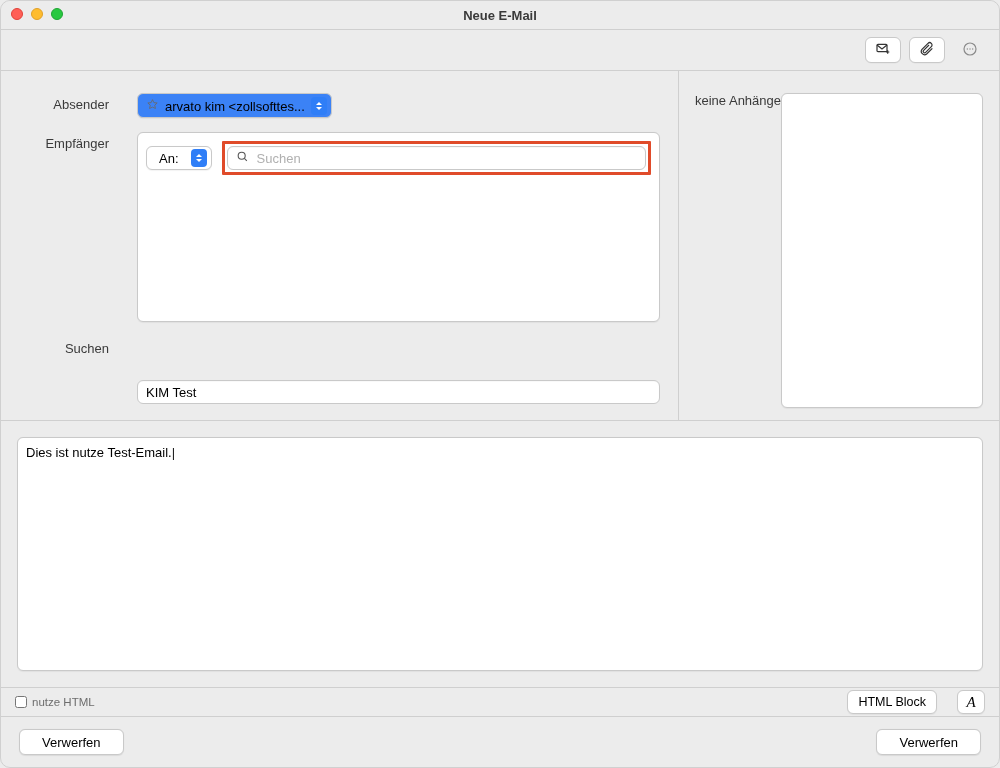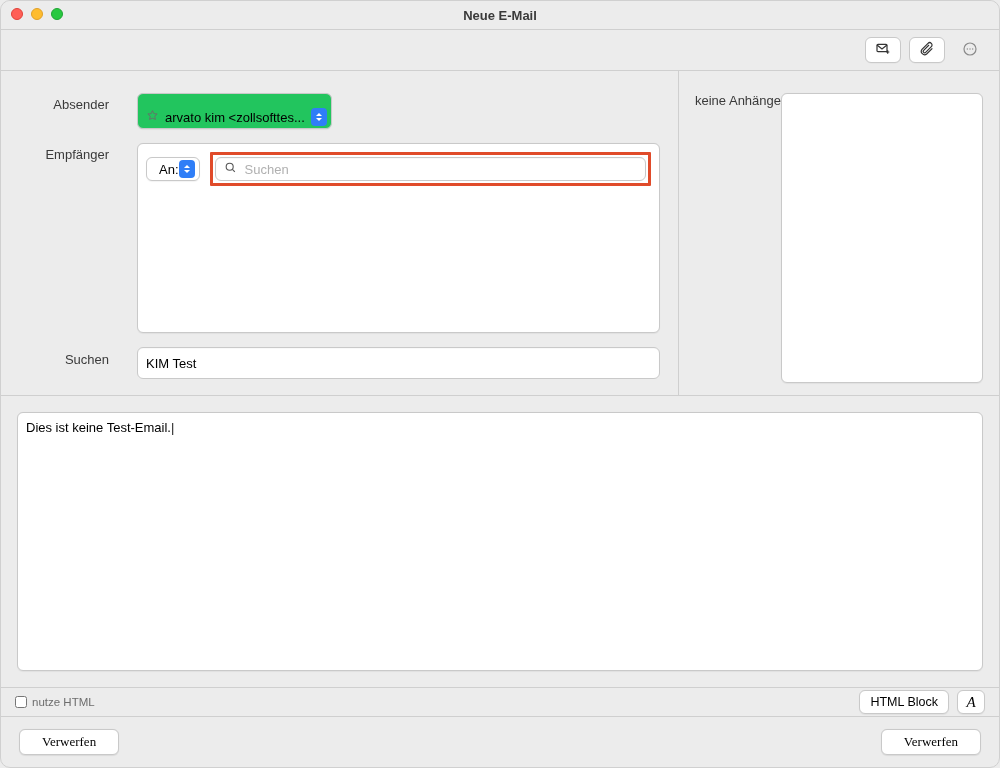--- a/index.html
+++ b/index.html
@@ -110,25 +110,25 @@
     padding-top: 4px;
     color: #3a3a3a;
     font-size: 13px;
   }
   .field-col {
     flex: 1;
   }
   .popup {
     display: inline-flex;
     align-items: center;
-    background: #22c55e;
+    background: #3b82f6;
     border: 1px solid #c9c9c9;
     border-radius: 6px;
     height: 22px;
-    padding: 12px 4px 0 8px;
+    padding: 1px 4px 0 8px;
     gap: 6px;
     box-shadow: 0 0.5px 1px rgba(0,0,0,0.05);
     font-size: 13px;
     max-width: 210px;
   }
   .popup .star { color: #7a7a7a; flex-shrink: 0; }
   .popup .sel-text {
     flex: 1;
     white-space: nowrap;
     overflow: hidden;
@@ -172,20 +172,21 @@
   }
   .recipient-type {
     display: inline-flex;
     align-items: center;
     background: #fff;
     border: 1px solid #c9c9c9;
     border-radius: 6px;
     height: 22px;
     padding: 0 4px 0 12px;
     box-shadow: 0 0.5px 1px rgba(0,0,0,0.05);
+    gap: 12px;
     font-size: 13px;
   }
   .search-wrap {
     flex: 1;
     position: relative;
     border: 3px solid #e04b2a;
     border-radius: 1px;
     padding: 2px;
     box-sizing: border-box;
   }
@@ -209,24 +210,25 @@
     background: transparent;
   }
   .search-field input::placeholder { color: #b0b0b0; }
 
   .subject-input {
     width: 100%;
     box-sizing: border-box;
     background: #fff;
     border: 1px solid #c9c9c9;
     border-radius: 6px;
-    height: 32px;
+    height: 24px;
     padding: 0 8px;
     font-size: 13px;
     box-shadow: 0 0.5px 1px rgba(0,0,0,0.05) inset;
+    margin-top: 44px;
   }
 
   .attachments {
     width: 320px;
     box-sizing: border-box;
     padding: 22px 16px 12px 16px;
     display: flex;
     flex-direction: row;
   }
   .attach-title {
@@ -266,21 +268,21 @@
   }
   .body-text::after { content: "|"; animation: none; opacity: 0.9; }
 
   
   .options-row {
     height: 28px;
     display: flex;
     align-items: center;
     padding: 0 14px;
     border-bottom: 1px solid #cfcfcf;
-    gap: 8px;
+    gap: 20px;
   }
   .use-html {
     display: flex;
     align-items: center;
     gap: 5px;
     font-size: 11.5px;
     color: #6d6d6d;
   }
   .use-html input[type="checkbox"] {
     width: 12px; height: 12px;
@@ -312,21 +314,20 @@
   .macbtn {
     background: #fff;
     border: 1px solid #c9c9c9;
     border-radius: 6px;
     height: 24px;
     padding: 0 22px;
     display: inline-flex;
     align-items: center;
     font-size: 13px;
     box-shadow: 0 0.5px 1px rgba(0,0,0,0.08);
-    font-family: Liberation Serif, serif;
   }
 
   .spacer { flex: 1; }
 </style>
 </head>
 <body>
 
 <div class="window">
 
   <div class="titlebar">
@@ -428,21 +429,21 @@
 
     <div class="attachments">
       <div class="attach-title">keine Anhänge</div>
       <div class="attach-area"></div>
     </div>
 
   </div>
 
   <div class="body-wrap">
     <div class="body-editor">
-      <span class="body-text">Dies ist keine Test-Email.</span>
+      <span class="body-text">Dies ist nutze Test-Email.</span>
     </div>
   </div>
 
   <div class="options-row">
     <label class="use-html">
       <input type="checkbox" style="">
       <span>nutze HTML</span>
     </label>
     <div class="spacer"></div>
     <div class="pushbtn">

